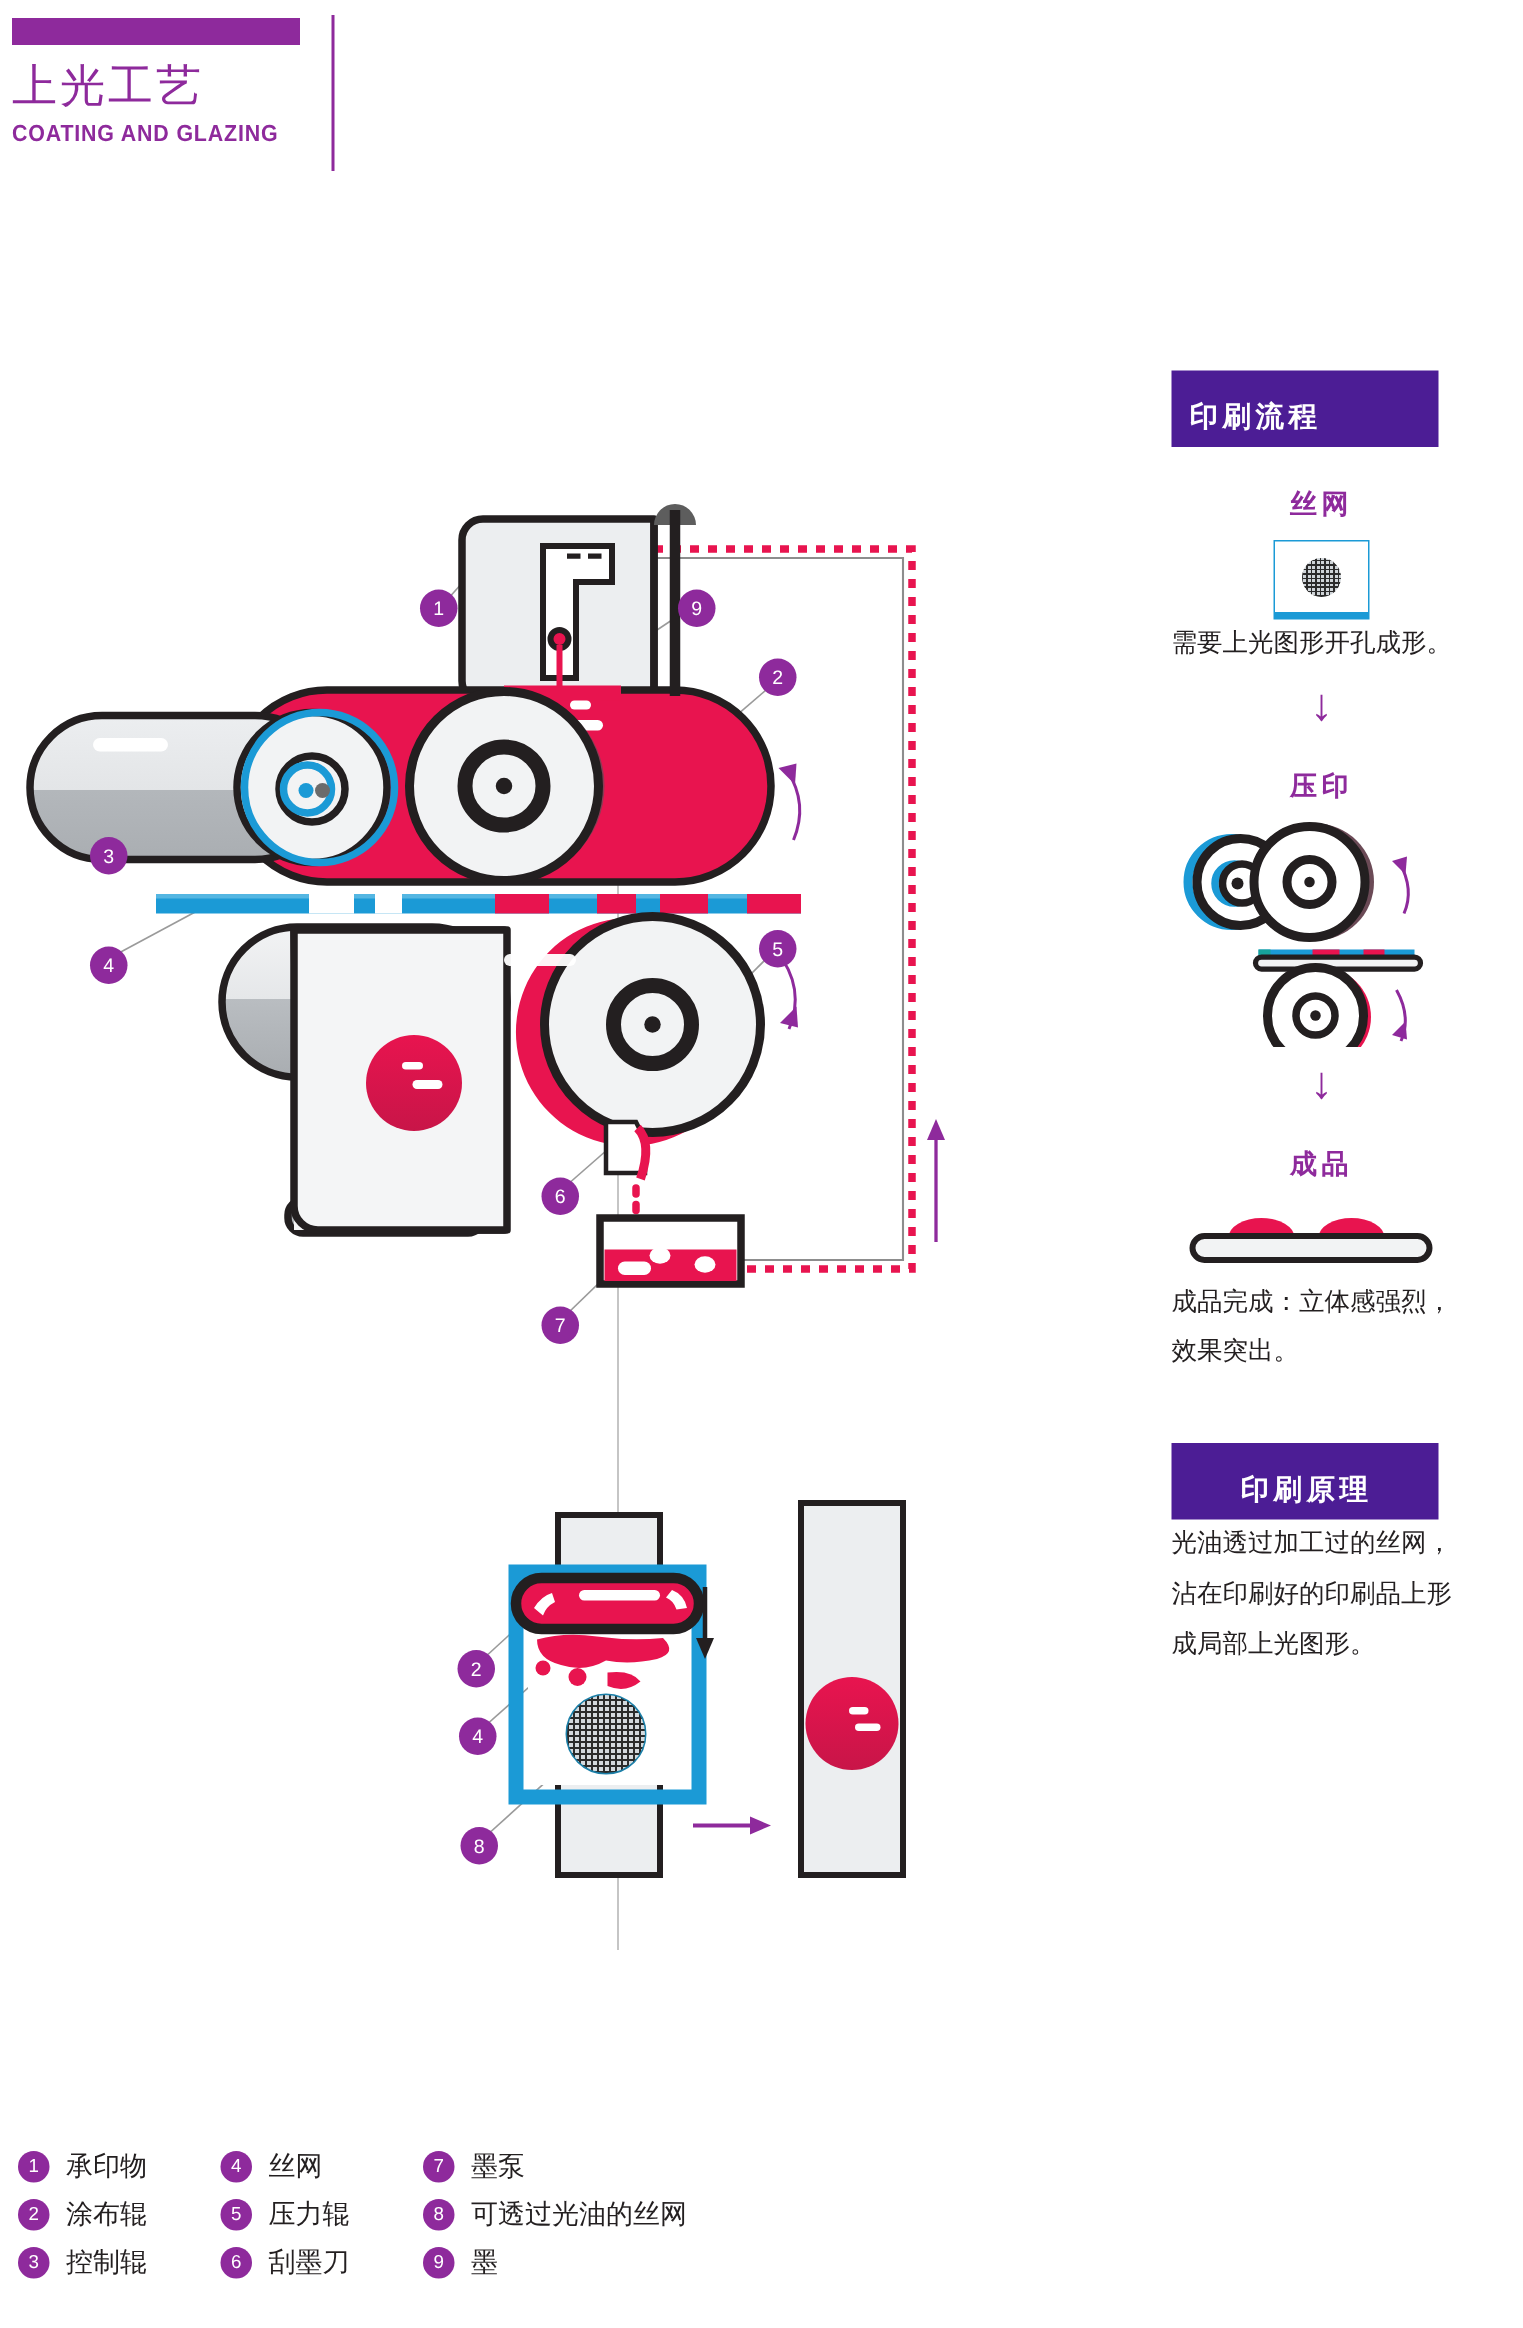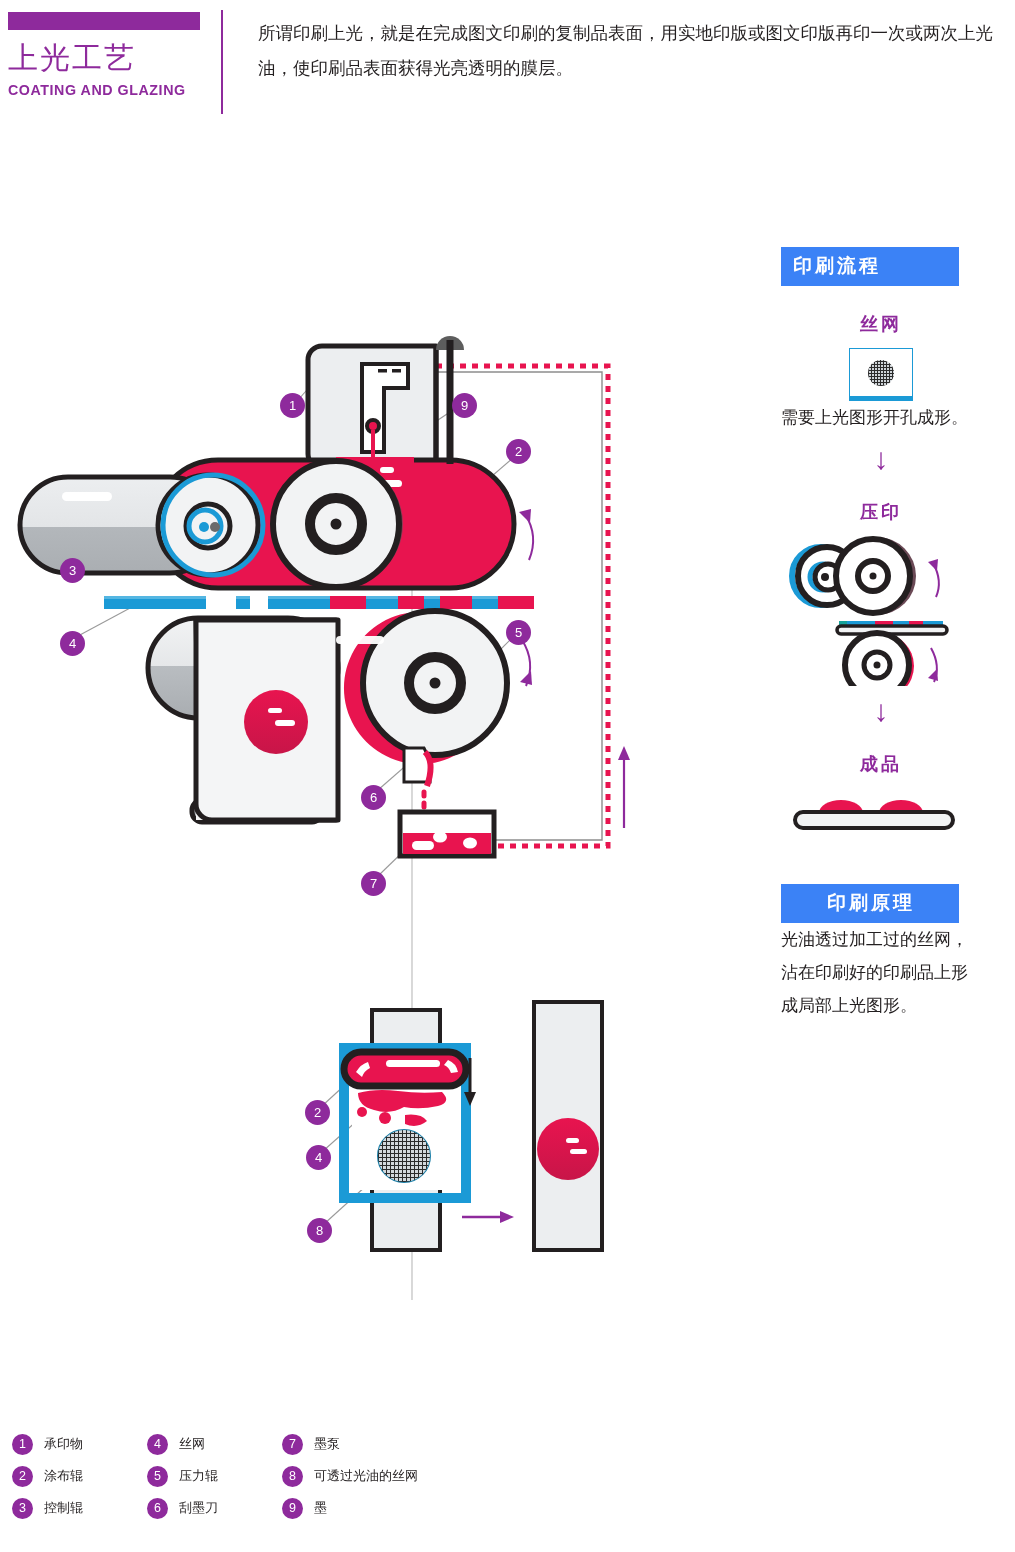--- a/index.html
+++ b/index.html
@@ -27,22 +27,22 @@
   #header-divider{position:absolute;left:221px;top:10px;width:2px;height:104px;background:#8e2a9c;}
   #header-text{
     position:absolute;left:258px;top:16px;width:735px;
     font-size:17.5px;line-height:2.0;color:#231f20;
     font-family:"DejaVu Sans","Liberation Sans",sans-serif;
   }
 
   
   #sidebar{position:absolute;left:781px;top:247px;width:200px;}
   .sb-head{
-    background:#3b82f6;color:#fff;font-size:19px;font-weight:700;
-    padding:6px 10px 7px 12px;letter-spacing:3px;display:inline-block;
+    background:#4c1d95;color:#fff;font-size:19px;font-weight:700;
+    padding:18px 10px 7px 12px;letter-spacing:3px;display:inline-block;
     width:156px;box-sizing:content-box;
     font-family:"DejaVu Sans","Liberation Sans",sans-serif;
   }
   .sb-step-title{
     text-align:center;color:#8e2a9c;font-size:18px;font-weight:700;
     letter-spacing:3px;margin:26px 0 12px 0;
     font-family:"DejaVu Sans","Liberation Sans",sans-serif;
   }
   .sb-para{
     font-size:17px;line-height:1.95;color:#231f20;
@@ -72,21 +72,21 @@
   
   #legend{position:absolute;left:12px;top:1428px;width:620px;}
   .legend-col{position:absolute;top:0;}
   .legend-row{display:flex;align-items:center;height:32px;}
   .bullet{
     width:21px;height:21px;border-radius:50%;background:#8e2a9c;color:#fff;
     font-size:12.5px;display:flex;align-items:center;justify-content:center;
     flex:0 0 21px;font-family:"Liberation Sans",sans-serif;
   }
   .legend-label{
-    margin-left:11px;font-size:13px;color:#231f20;
+    margin-left:11px;font-size:18px;color:#231f20;
     font-family:"DejaVu Sans","Liberation Sans",sans-serif;
   }
 
   
   .marker{
     position:absolute;width:25px;height:25px;border-radius:50%;
     background:#8e2a9c;color:#fff;font-size:13px;
     display:flex;align-items:center;justify-content:center;
     font-family:"Liberation Sans",sans-serif;z-index:40;
   }
@@ -96,21 +96,20 @@
 </head>
 <body>
 
 <div id="header">
   <div id="title-block">
     <div id="title-bar"></div>
     <div id="title-cn">上光工艺</div>
     <div id="title-en">COATING AND GLAZING</div>
   </div>
   <div id="header-divider"></div>
-  <div id="header-text">所谓印刷上光，就是在完成图文印刷的复制品表面，用实地印版或图文印版再印一次或两次上光油，使印刷品表面获得光亮透明的膜层。</div>
 </div>
 
 <div id="diagram">
 
   <svg width="760" height="1000" viewBox="0 0 760 1000">
     <defs>
       <linearGradient id="rollerGrad" x1="0" y1="0" x2="0" y2="1">
         <stop offset="0%" stop-color="#eceef0"></stop>
         <stop offset="52%" stop-color="#e3e5e7"></stop>
         <stop offset="52%" stop-color="#b3b7bb"></stop>
@@ -373,20 +372,21 @@
 
   
   <div class="sb-step-title">成品</div>
   <div id="sb-product">
     <svg width="200" height="52" viewBox="0 0 200 52">
       <ellipse cx="60" cy="25" rx="22" ry="13" fill="#e8144f"></ellipse>
       <ellipse cx="120" cy="25" rx="22" ry="13" fill="#e8144f"></ellipse>
       <rect x="14" y="24" width="158" height="16" rx="8" fill="#f2f3f4" stroke="#231f20" stroke-width="4"></rect>
     </svg>
   </div>
+  <div class="sb-para">成品完成：立体感强烈，效果突出。</div>
 
   
   <div class="sb-head" style="margin-top:44px;text-align:center;">印刷原理</div>
   <div class="sb-para">光油透过加工过的丝网，沾在印刷好的印刷品上形成局部上光图形。</div>
 </div>
 
 <div id="legend">
 
   <div class="legend-col" style="left:0px;width:140px;">
     <div class="legend-row">

